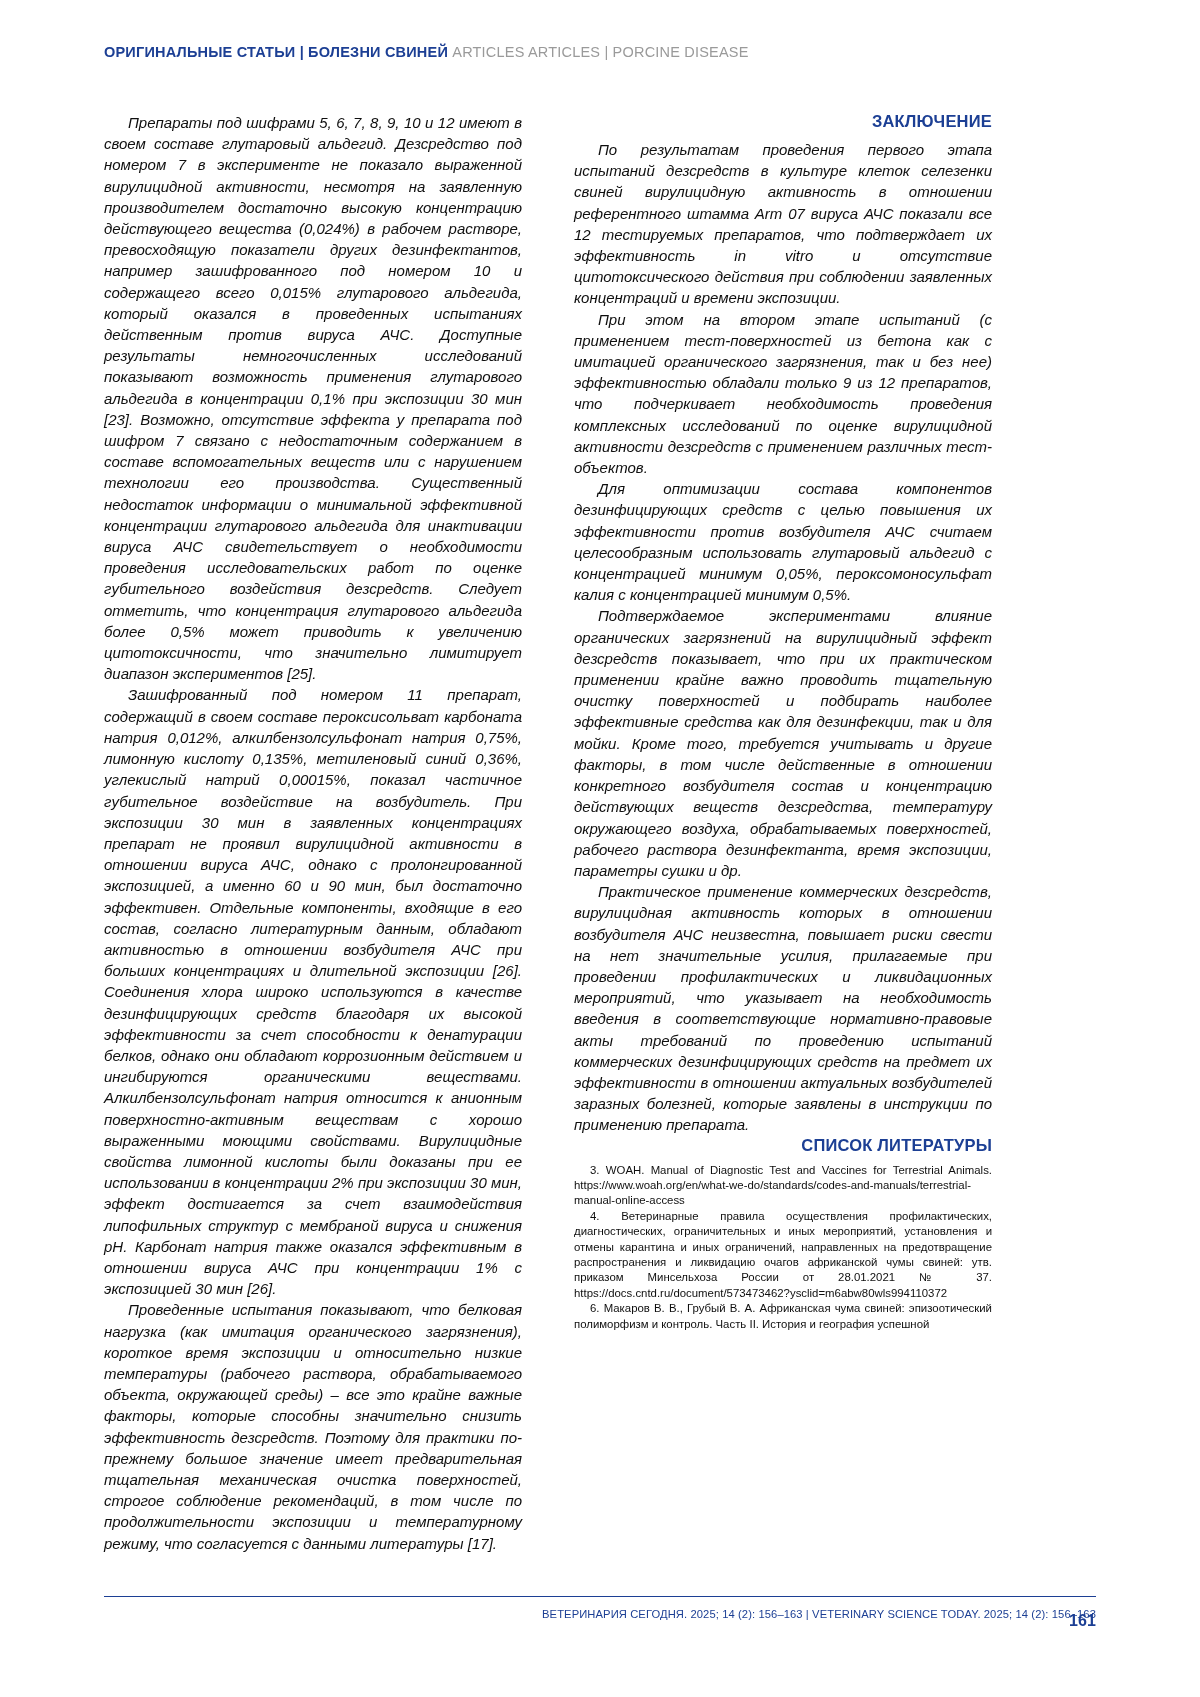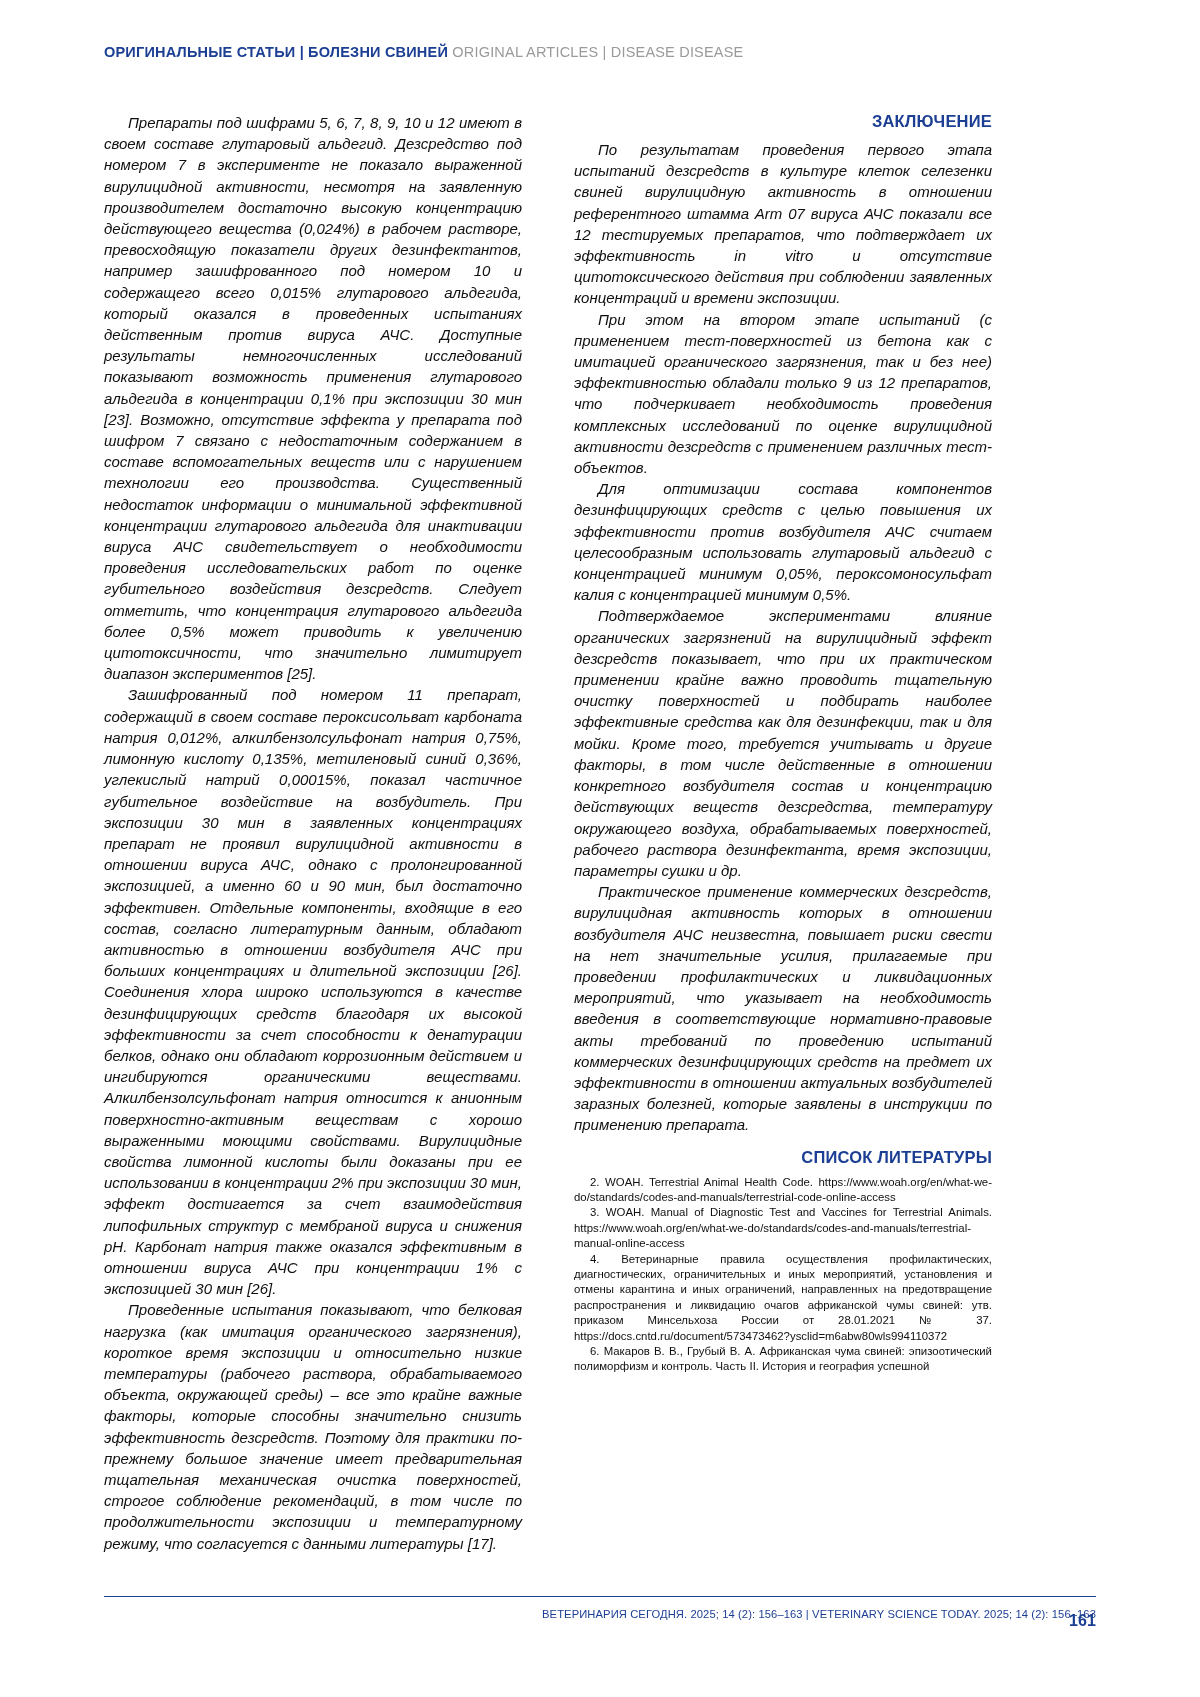--- a/index.html
+++ b/index.html
@@ -67,21 +67,21 @@
   p.body + p.body { margin-top: 0px; }
 
   h2.section {
     color: #1c3f94;
     font-size: 16.5px;
     font-weight: bold;
     margin: 0 0 8px 0;
     letter-spacing: 0.2px;
     text-align: right;
   }
-  h2.section.refs { margin-top: 12px; }
+  h2.section.refs { }
 
   .refs-list {
     font-size: 11.4px;
     line-height: 15.4px;
     text-align: justify;
     color: #0f0f0f;
   }
   .refs-list .ref {
     margin: 0;
     text-indent: 16px;
@@ -117,42 +117,41 @@
     margin-top: 8px;
   }
 </style>
 </head>
 <body>
 
 <div class="page">
 
   <div class="header">
     <span class="ru">ОРИГИНАЛЬНЫЕ СТАТЬИ | БОЛЕЗНИ СВИНЕЙ</span>
-    <span class="en">ORIGINAL ARTICLES | DISEASE DISEASE</span>
+    <span class="en">ARTICLES ARTICLES | PORCINE DISEASE</span>
   </div>
 
   <div class="columns">
 
     <div class="col col-left">
       <p class="body">Препараты под шифрами 5, 6, 7, 8, 9, 10 и 12 имеют в своем составе глутаровый альдегид. Дезсредство под номером 7 в эксперименте не показало выраженной вирулицидной активности, несмотря на заявленную производителем достаточно высокую концентрацию действующего вещества (0,024%) в рабочем растворе, превосходящую показатели других дезинфектантов, например зашифрованного под номером 10 и содержащего всего 0,015% глутарового альдегида, который оказался в проведенных испытаниях действенным против вируса АЧС. Доступные результаты немногочисленных исследований показывают возможность применения глутарового альдегида в концентрации 0,1% при экспозиции 30 мин [23]. Возможно, отсутствие эффекта у препарата под шифром 7 связано с недостаточным содержанием в составе вспомогательных веществ или с нарушением технологии его производства. Существенный недостаток информации о минимальной эффективной концентрации глутарового альдегида для инактивации вируса АЧС свидетельствует о необходимости проведения исследовательских работ по оценке губительного воздействия дезсредств. Следует отметить, что концентрация глутарового альдегида более 0,5% может приводить к увеличению цитотоксичности, что значительно лимитирует диапазон экспериментов [25].</p>
       <p class="body">Зашифрованный под номером 11 препарат, содержащий в своем составе пероксисольват карбоната натрия 0,012%, алкилбензолсульфонат натрия 0,75%, лимонную кислоту 0,135%, метиленовый синий 0,36%, углекислый натрий 0,00015%, показал частичное губительное воздействие на возбудитель. При экспозиции 30 мин в заявленных концентрациях препарат не проявил вирулицидной активности в отношении вируса АЧС, однако с пролонгированной экспозицией, а именно 60 и 90 мин, был достаточно эффективен. Отдельные компоненты, входящие в его состав, согласно литературным данным, обладают активностью в отношении возбудителя АЧС при больших концентрациях и длительной экспозиции [26]. Соединения хлора широко используются в качестве дезинфицирующих средств благодаря их высокой эффективности за счет способности к денатурации белков, однако они обладают коррозионным действием и ингибируются органическими веществами. Алкилбензолсульфонат натрия относится к анионным поверхностно-активным веществам с хорошо выраженными моющими свойствами. Вирулицидные свойства лимонной кислоты были доказаны при ее использовании в концентрации 2% при экспозиции 30 мин, эффект достигается за счет взаимодействия липофильных структур с мембраной вируса и снижения рН. Карбонат натрия также оказался эффективным в отношении вируса АЧС при концентрации 1% с экспозицией 30 мин [26].</p>
       <p class="body">Проведенные испытания показывают, что белковая нагрузка (как имитация органического загрязнения), короткое время экспозиции и относительно низкие температуры (рабочего раствора, обрабатываемого объекта, окружающей среды) – все это крайне важные факторы, которые способны значительно снизить эффективность дезсредств. Поэтому для практики по-прежнему большое значение имеет предварительная тщательная механическая очистка поверхностей, строгое соблюдение рекомендаций, в том числе по продолжительности экспозиции и температурному режиму, что согласуется с данными литературы [17].</p>
     </div>
 
     <div class="col col-right">
       <h2 class="section">ЗАКЛЮЧЕНИЕ</h2>
       <p class="body">По результатам проведения первого этапа испытаний дезсредств в культуре клеток селезенки свиней вирулицидную активность в отношении референтного штамма Arm 07 вируса АЧС показали все 12 тестируемых препаратов, что подтверждает их эффективность in vitro и отсутствие цитотоксического действия при соблюдении заявленных концентраций и времени экспозиции.</p>
       <p class="body">При этом на втором этапе испытаний (с применением тест-поверхностей из бетона как с имитацией органического загрязнения, так и без нее) эффективностью обладали только 9 из 12 препаратов, что подчеркивает необходимость проведения комплексных исследований по оценке вирулицидной активности дезсредств с применением различных тест-объектов.</p>
       <p class="body">Для оптимизации состава компонентов дезинфицирующих средств с целью повышения их эффективности против возбудителя АЧС считаем целесообразным использовать глутаровый альдегид с концентрацией минимум 0,05%, пероксомоносульфат калия с концентрацией минимум 0,5%.</p>
       <p class="body">Подтверждаемое экспериментами влияние органических загрязнений на вирулицидный эффект дезсредств показывает, что при их практическом применении крайне важно проводить тщательную очистку поверхностей и подбирать наиболее эффективные средства как для дезинфекции, так и для мойки. Кроме того, требуется учитывать и другие факторы, в том числе действенные в отношении конкретного возбудителя состав и концентрацию действующих веществ дезсредства, температуру окружающего воздуха, обрабатываемых поверхностей, рабочего раствора дезинфектанта, время экспозиции, параметры сушки и др.</p>
       <p class="body">Практическое применение коммерческих дезсредств, вирулицидная активность которых в отношении возбудителя АЧС неизвестна, повышает риски свести на нет значительные усилия, прилагаемые при проведении профилактических и ликвидационных мероприятий, что указывает на необходимость введения в соответствующие нормативно-правовые акты требований по проведению испытаний коммерческих дезинфицирующих средств на предмет их эффективности в отношении актуальных возбудителей заразных болезней, которые заявлены в инструкции по применению препарата.</p>
 
       <h2 class="section refs">СПИСОК ЛИТЕРАТУРЫ</h2>
       <div class="refs-list">
-        <p class="ref">2. WOAH. Terrestrial Animal Health Code. https://www.woah.org/en/what-we-do/standards/codes-and-manuals/terrestrial-code-online-access</p>
         <p class="ref">3. WOAH. Manual of Diagnostic Test and Vaccines for Terrestrial Animals. https://www.woah.org/en/what-we-do/standards/codes-and-manuals/terrestrial-manual-online-access</p>
         <p class="ref">4. Ветеринарные правила осуществления профилактических, диагностических, ограничительных и иных мероприятий, установления и отмены карантина и иных ограничений, направленных на предотвращение распространения и ликвидацию очагов африканской чумы свиней: утв. приказом Минсельхоза России от 28.01.2021 № 37. https://docs.cntd.ru/document/573473462?ysclid=m6abw80wls994110372</p>
         <p class="ref">6. Макаров В. В., Грубый В. А. Африканская чума свиней: эпизоотический полиморфизм и контроль. Часть II. История и география успешной</p>
       </div>
     </div>
 
   </div>
 
   <div class="footer-rule"></div>
 

